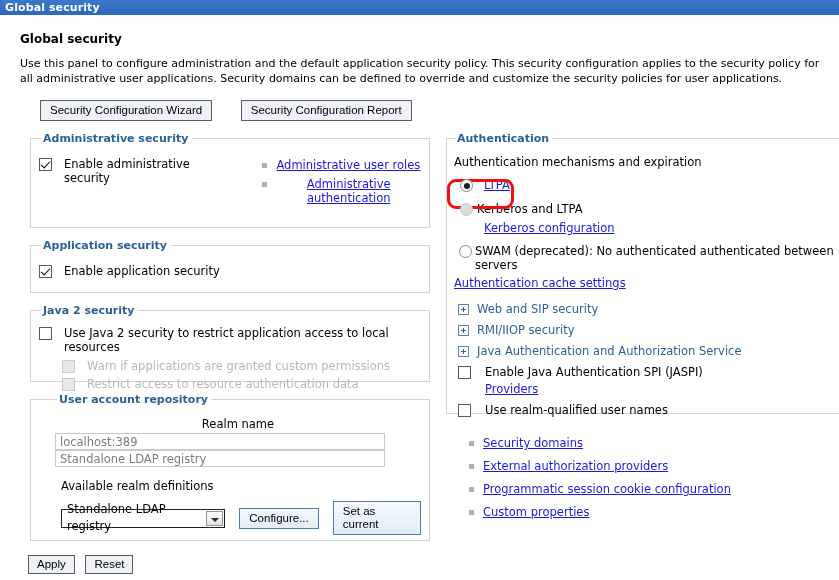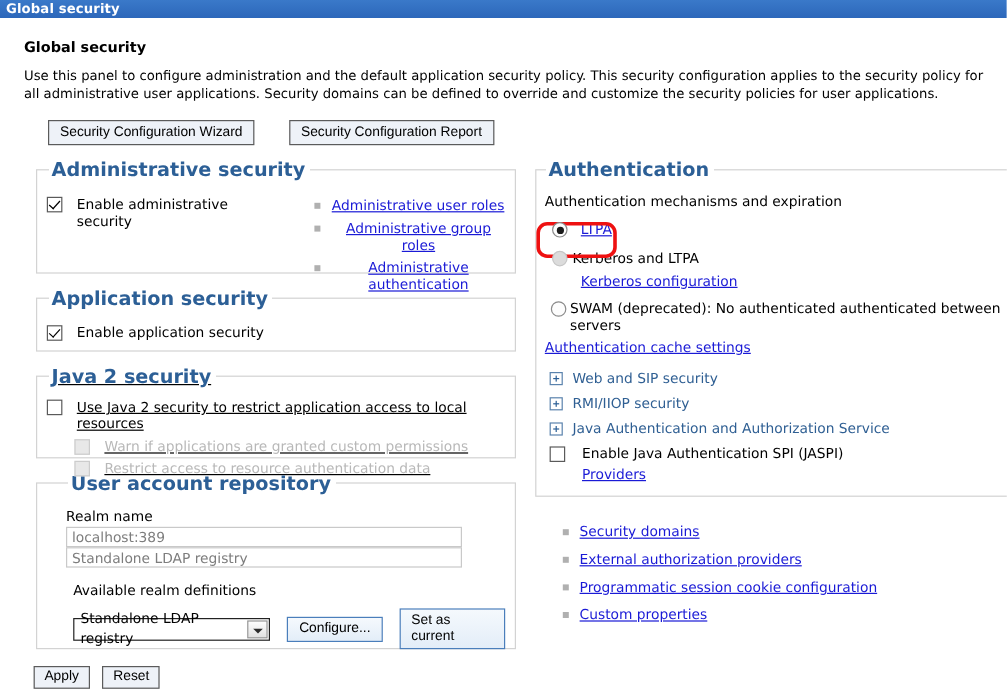--- a/index.html
+++ b/index.html
@@ -77,21 +77,21 @@
     left: 436px; top: 0;
     width: 399px;
   }
   fieldset.box {
     border: 1px solid #d3d3d3;
     margin: 0 0 11px 0;
     padding: 6px 8px 10px 8px;
     box-sizing: border-box;
   }
   fieldset.box > legend {
-    font-size: 16px;
+    font-size: 11px;
     font-weight: bold;
     color: #2c5f96;
     padding: 0 4px 0 2px;
     margin-left: 2px;
   }
   .row {
     display: flex;
     align-items: flex-start;
   }
   
@@ -269,57 +269,53 @@
         <div class="row" style="margin-top:6px;">
           <span class="cb checked"></span>
           <span class="cb-label">Enable administrative security</span>
           <div class="adminlinks">
             <div class="linkrow">
               <span class="bullet"></span>
               <a class="lnk">Administrative user roles</a>
             </div>
             <div class="linkrow">
               <span class="bullet"></span>
-              <a class="lnk">Administrative group roles</a>
-            </div>
-            <div class="linkrow">
-              <span class="bullet"></span>
               <a class="lnk">Administrative authentication</a>
             </div>
           </div>
         </div>
       </fieldset>
 
       <fieldset class="box" style="height:54px;">
         <legend>Application security</legend>
         <div class="row" style="margin-top:6px;">
           <span class="cb checked"></span>
           <span class="cb-label">Enable application security</span>
         </div>
       </fieldset>
 
-      <fieldset class="box" style="height:78px;text-decoration:underline;">
+      <fieldset class="box" style="height:78px;">
         <legend>Java 2 security</legend>
         <div class="row" style="margin-top:3px;justify-content:space-between;">
           <span class="cb"></span>
           <span class="cb-label">Use Java 2 security to restrict application access to local resources</span>
         </div>
         <div class="row indent" style="margin-top:5px;">
           <span class="cb disabled"></span>
           <span class="cb-label disabled">Warn if applications are granted custom permissions</span>
         </div>
         <div class="row indent" style="margin-top:4px;">
           <span class="cb disabled"></span>
           <span class="cb-label disabled">Restrict access to resource authentication data</span>
         </div>
       </fieldset>
 
       <fieldset class="box" style="height:148px; padding-left:24px;">
         <legend>User account repository</legend>
-        <div class="fldlabel" style="margin-top:5px;">Realm name</div>
+        <div class="fldlabel" style="margin-top:5px;text-align:center;">Realm name</div>
         <div class="ro-input">localhost:389</div>
 
         <div class="ro-input">Standalone LDAP registry</div>
 
         <div class="fldlabel" style="margin-top:12px; margin-left:6px;">Available realm definitions</div>
 
         <div class="ctrlrow" style="margin-left:6px;">
           <span class="selwrap">
             <span class="seltext">Standalone LDAP registry</span>
             <span class="selarrow"></span>
@@ -378,20 +374,24 @@
 
         <div class="row" style="margin-top:6px; margin-left:5px;">
           <span class="cb"></span>
           <span class="cb-label" style="margin-left:14px;">Enable Java Authentication SPI (JASPI)</span>
         </div>
 
         <div style="margin:3px 0 0 32px;">
           <a class="lnk">Providers</a>
         </div>
 
+        <div class="row" style="margin-top:7px; margin-left:5px;">
+          <span class="cb"></span>
+          <span class="cb-label" style="margin-left:14px;">Use realm-qualified user names</span>
+        </div>
       </fieldset>
 
       <div class="bottom-links">
         <div class="linkrow">
           <span class="bullet"></span>
           <a class="lnk">Security domains</a>
         </div>
         <div class="linkrow">
           <span class="bullet"></span>
           <a class="lnk">External authorization providers</a>

